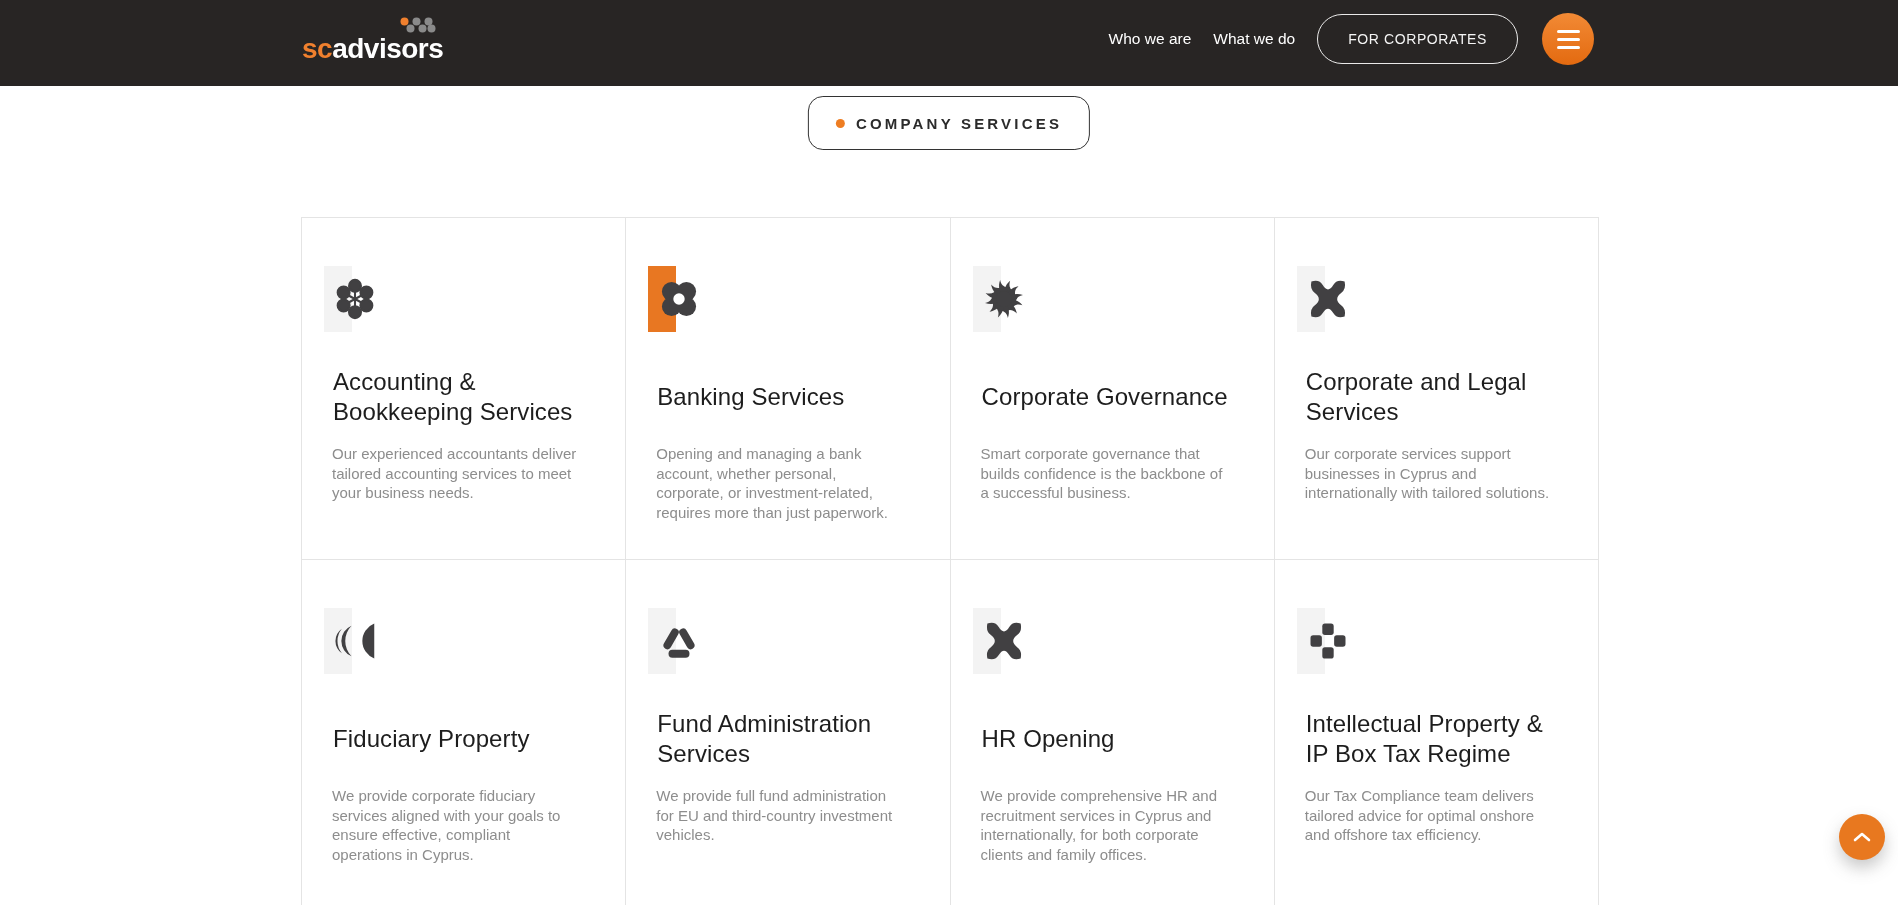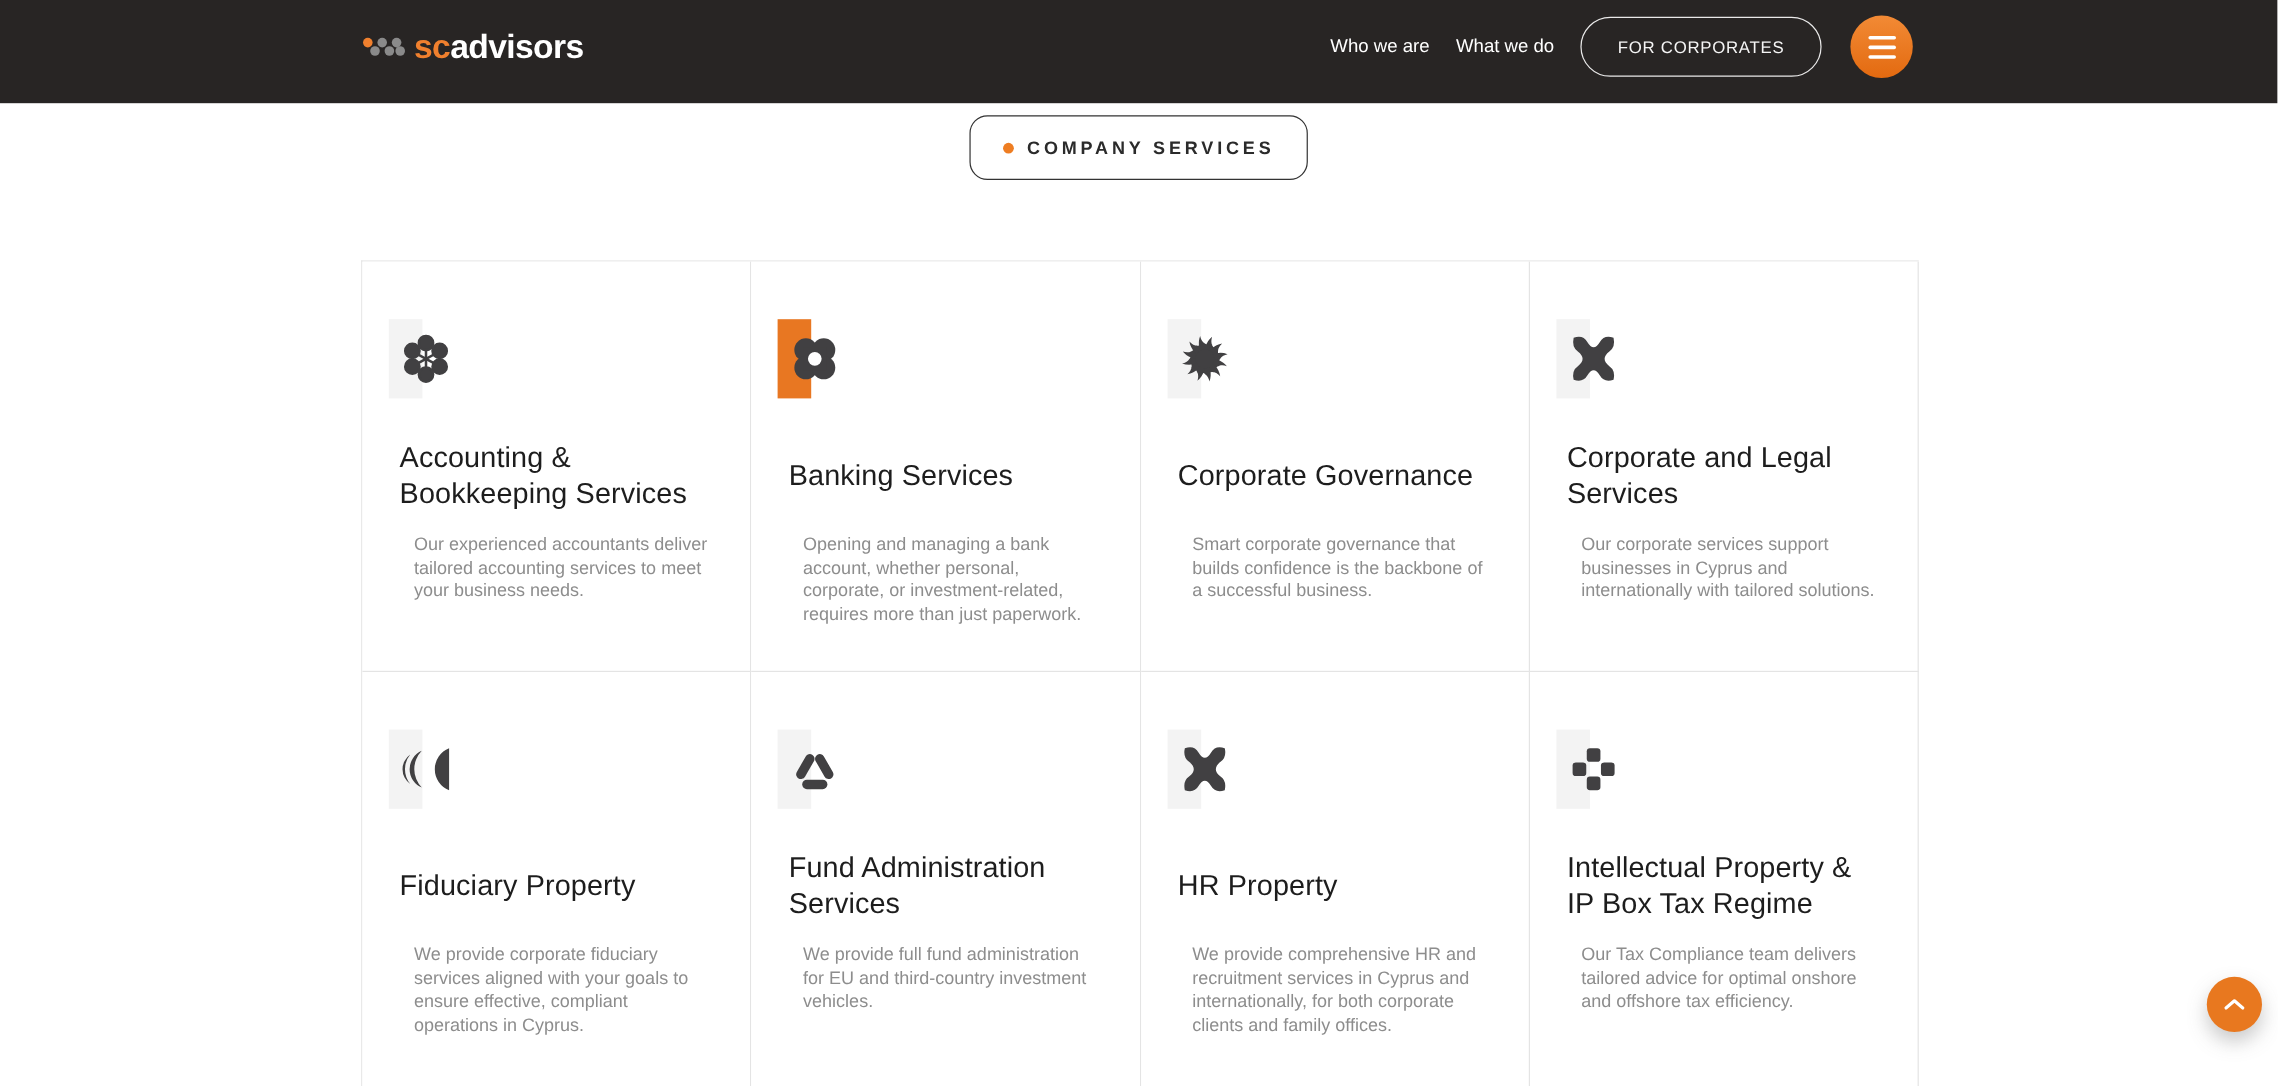--- a/index.html
+++ b/index.html
@@ -8,21 +8,21 @@
     position:relative; overflow:hidden; background:#ffffff;
     font-family:"Liberation Sans", sans-serif;
   }
 
   
   .header {
     position:absolute; top:0; left:0; width:100%; height:86px;
     background:#282524; display:flex; align-items:center;
     justify-content:space-between; padding:0 304px 8px 302px;
   }
-  .logo { display:flex; align-items:center; cursor:pointer; }
+  .logo { display:flex; align-items:flex-end; cursor:pointer;flex-direction:column; }
   .logo-mark { margin-right:7px; display:block; }
   .logo-text { font-size:28px; font-weight:700; letter-spacing:-0.5px; line-height:1; }
   .logo-sc { color:#f0802e; }
   .logo-advisors { color:#ffffff; }
 
   .nav-right { display:flex; align-items:center; gap:22px; }
   .nav-link { color:#ffffff; font-size:15.5px; font-weight:500; cursor:pointer; white-space:nowrap; }
   .nav-pill {
     height:50px; border:1.4px solid rgba(255,255,255,0.9); border-radius:26px;
     color:#f5f5f5; background:transparent; font-family:"Liberation Sans", sans-serif;
@@ -62,21 +62,21 @@
   .icon-rect { position:absolute; left:0; top:0; width:28px; height:66px; background:#f3f3f3; }
   .icon-rect.orange { background:#e87722; }
   .icon-glyph { position:absolute; left:10px; top:12px; width:42px; height:42px; }
   .icon-glyph svg { width:42px; height:42px; display:block; }
   .card-title {
     margin:33px 0 0 9px; height:64px; display:flex; flex-direction:column; justify-content:center;
     font-size:24px; font-weight:400; line-height:30px; color:#1d1d1d; letter-spacing:0.1px;
     white-space:pre-line;
   }
   .card-desc {
-    margin:15px 0 0 21px; font-size:15px; line-height:19.5px; color:#8d8d8d;
+    margin:15px 0 0 8px; font-size:15px; line-height:19.5px; color:#8d8d8d;
     white-space:pre-line; max-width:272px;
   }
 
   
   .scroll-top {
     position:absolute; left:1839px; top:814px; width:46px; height:46px; border:none;
     border-radius:50%; background:#e8781f; display:flex; align-items:center; justify-content:center;
     cursor:pointer; box-shadow:0 8px 16px rgba(100,100,100,0.35);
   }
 </style>
@@ -247,21 +247,21 @@
   </div>
     <div class="cell row2">
     <div class="icon-wrap">
       <span class="icon-rect"></span>
       <span class="icon-glyph">
           <svg viewBox="0 0 48 48">
             <path fill="#414042" d="M5 4 Q14 1 18 8 Q24 18 30 8 Q34 1 43 4 Q45 13 39 17 Q30 24 39 31 Q45 35 43 44 Q34 47 30 40 Q24 30 18 40 Q14 47 5 44 Q3 35 9 31 Q18 24 9 17 Q3 13 5 4 Z"></path>
           </svg>
         </span>
     </div>
-    <h3 class="card-title">HR Property</h3>
+    <h3 class="card-title">HR Opening</h3>
     <p class="card-desc">We provide comprehensive HR and
 recruitment services in Cyprus and
 internationally, for both corporate
 clients and family offices.</p>
   </div>
     <div class="cell row2">
     <div class="icon-wrap">
       <span class="icon-rect"></span>
       <span class="icon-glyph">
           <svg viewBox="0 0 48 48">

